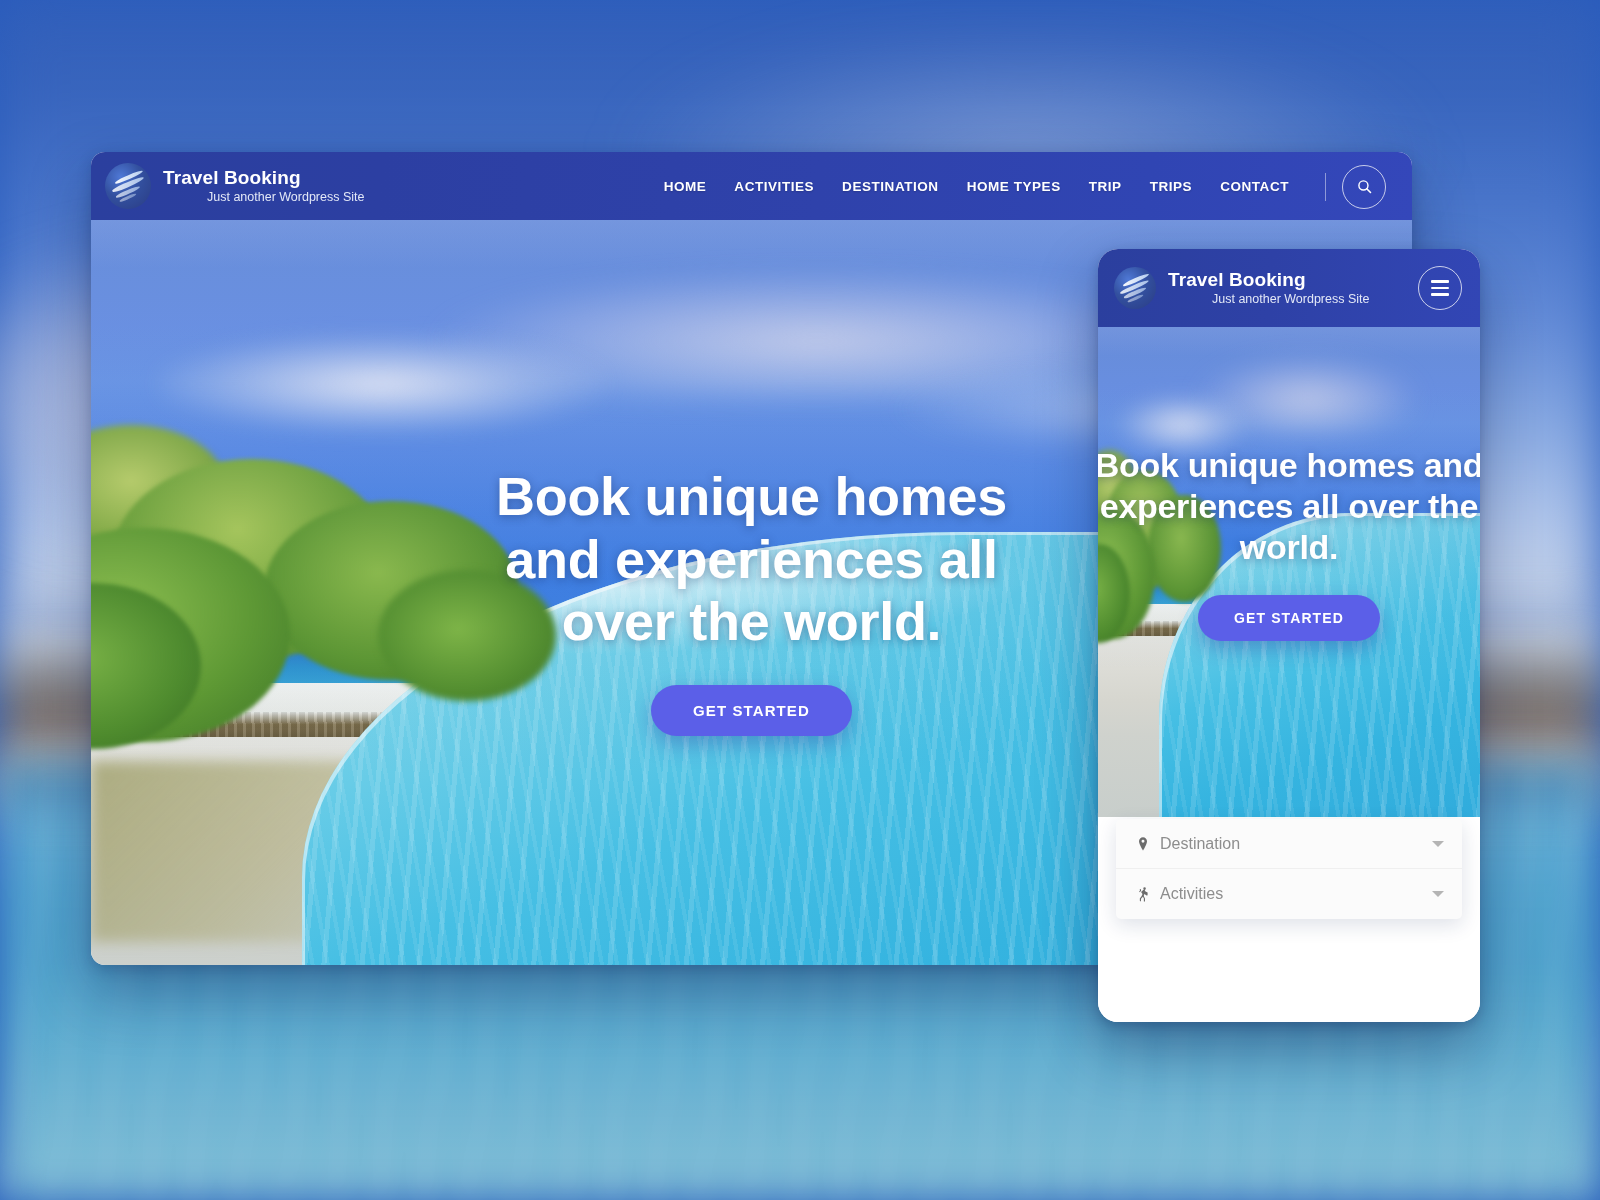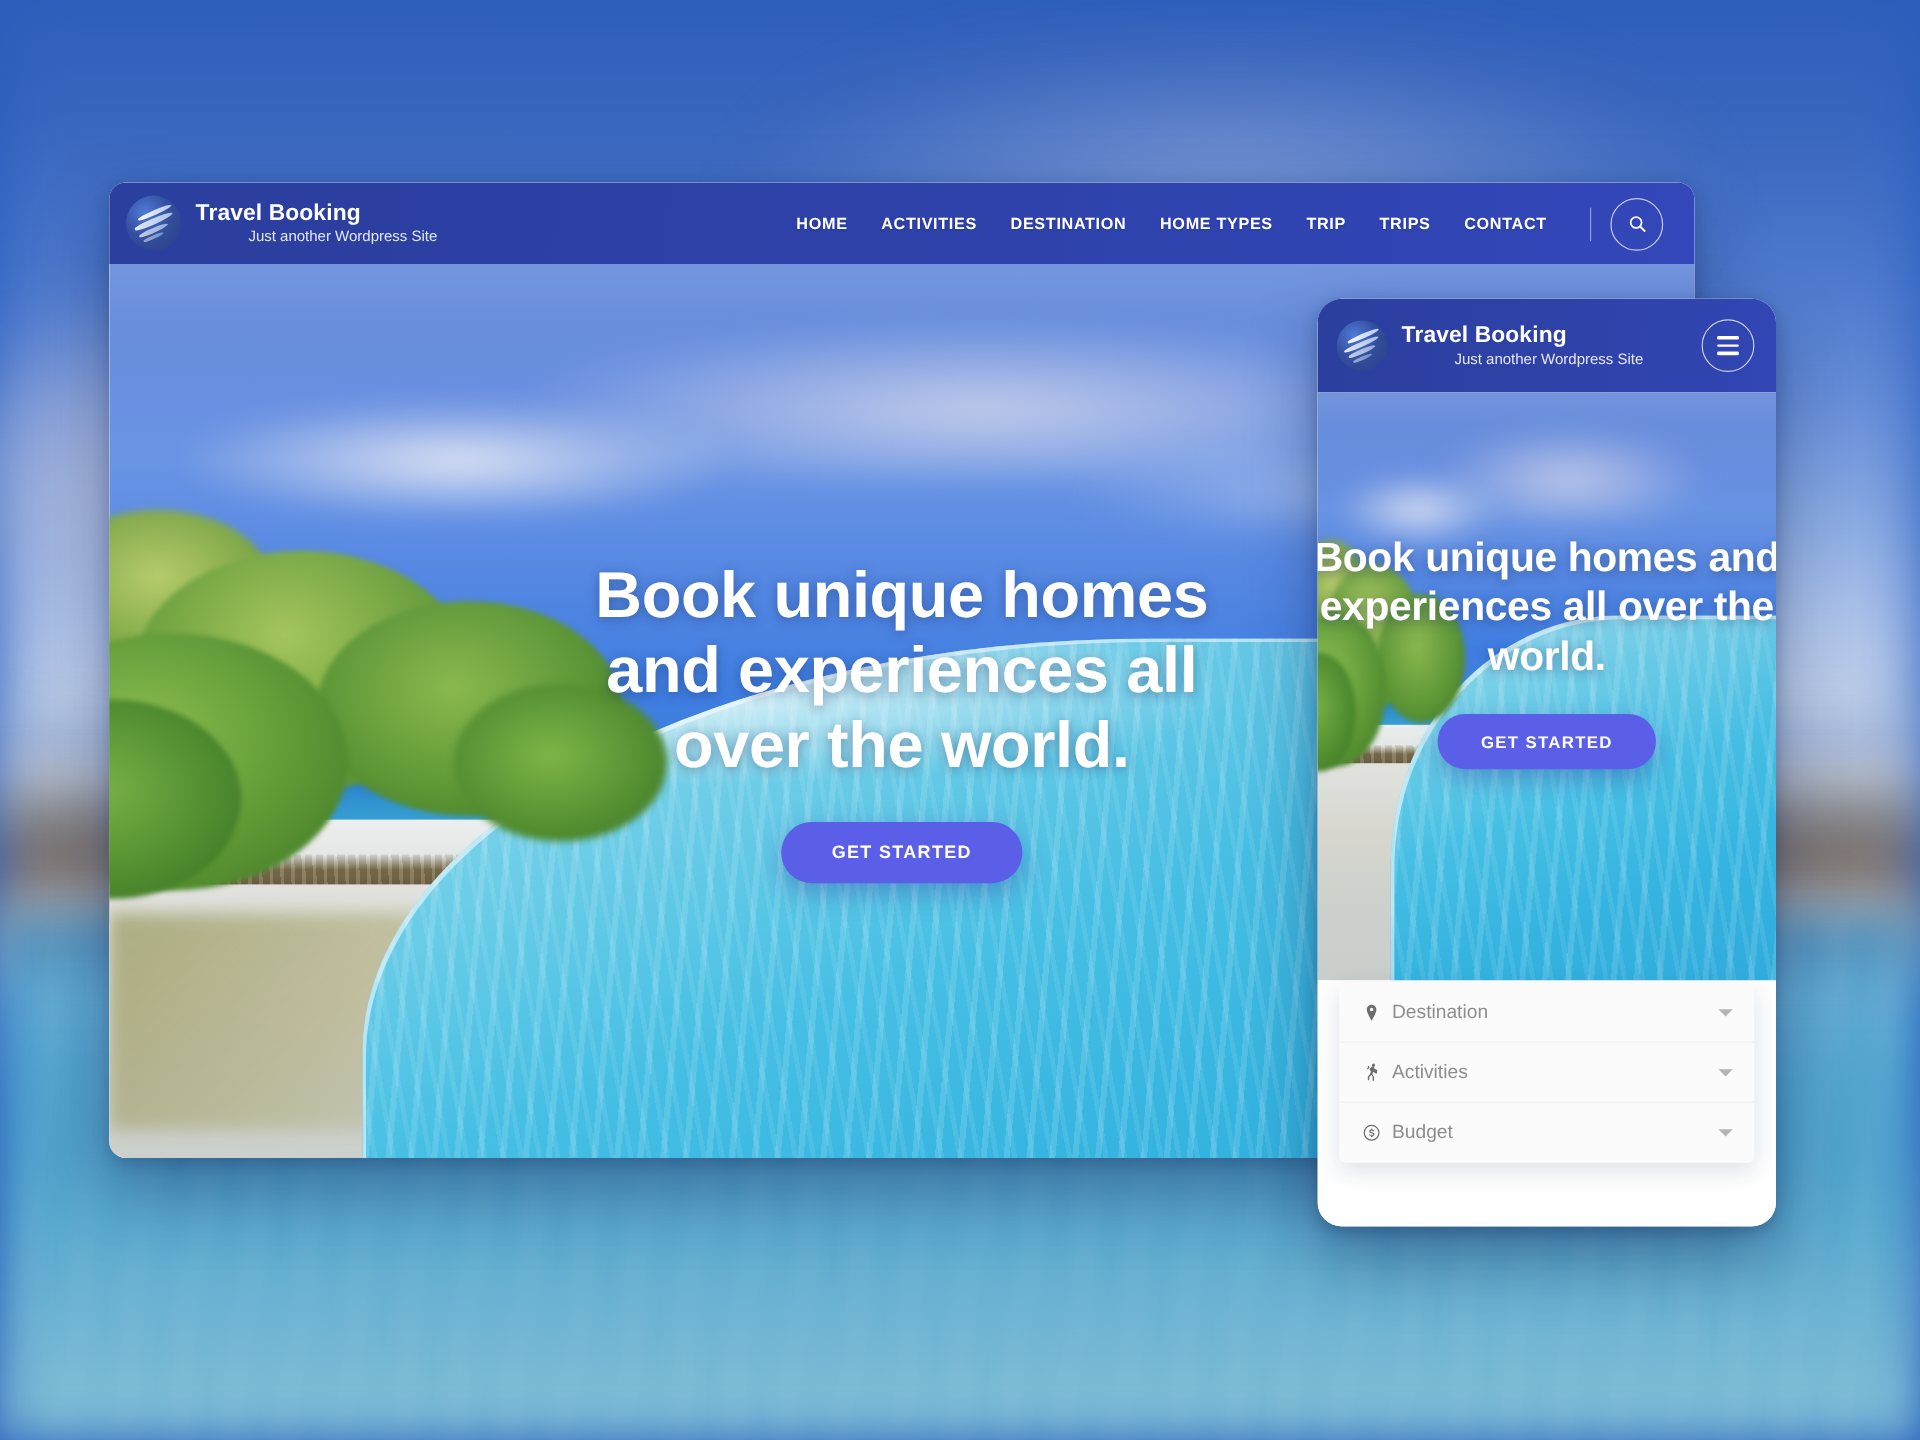--- a/index.html
+++ b/index.html
@@ -457,30 +457,20 @@
     </div>
     <div class="msf">
       <span class="ic">
         <svg viewBox="0 0 24 24" width="17" height="17">
             <path fill="#6d6d6d" d="M13.5 5.5a1.8 1.8 0 1 0 0-3.6 1.8 1.8 0 0 0 0 3.6zM17.8 9.3l-3-1.5-1.1-2.1c-.3-.6-1.1-.8-1.6-.4L9.2 7.6c-.5.4-.6 1.1-.2 1.6l1.6 2-1.2 3-2.6 3.3.1 4h1.5l.1-3.4 2.6-3.1 1.4 2.4V22h1.6v-4.5l-1.8-3.4.9-2.7 1.6 1.1 2.3 1.2.7-1.4zM6.6 4.4l.6 1.6-1.4 2 1.2.8 1.7-2.4-.7-2z"></path>
           </svg>
       </span>
       <span class="lab">Activities</span>
       <span class="caret"></span>
     </div>
-    <div class="msf">
-      <span class="ic">
-        <svg viewBox="0 0 24 24" width="16" height="16">
-            <circle cx="12" cy="12" r="9.2" fill="none" stroke="#6d6d6d" stroke-width="1.5"></circle>
-            <path fill="#6d6d6d" d="M12.6 11.4c-1.5-.4-2-.7-2-1.3 0-.7.6-1.1 1.6-1.1.9 0 1.4.35 1.6 1h1.4c-.2-1.1-.9-1.8-2-2.05V6.8h-2v1.1c-1.3.26-2.2 1.1-2.2 2.25 0 1.4 1.1 2 2.8 2.45 1.5.35 1.9.8 1.9 1.4 0 .45-.35 1.15-1.7 1.15-1.2 0-1.7-.55-1.8-1.2H8.8c.1 1.25 1 2 2.4 2.25v1.1h2v-1.1c1.4-.25 2.35-1.05 2.35-2.3 0-1.6-1.4-2.15-2.95-2.5z"></path>
-          </svg>
-      </span>
-      <span class="lab">Budget</span>
-      <span class="caret"></span>
-    </div>
   </div>
 
   <div id="mobile-header">
     <div class="brand">
       <div class="logo">
         <span class="sw sw1"></span>
           <span class="sw sw2"></span>
           <span class="sw sw3"></span>
           <span class="sw sw4"></span>
       </div>

